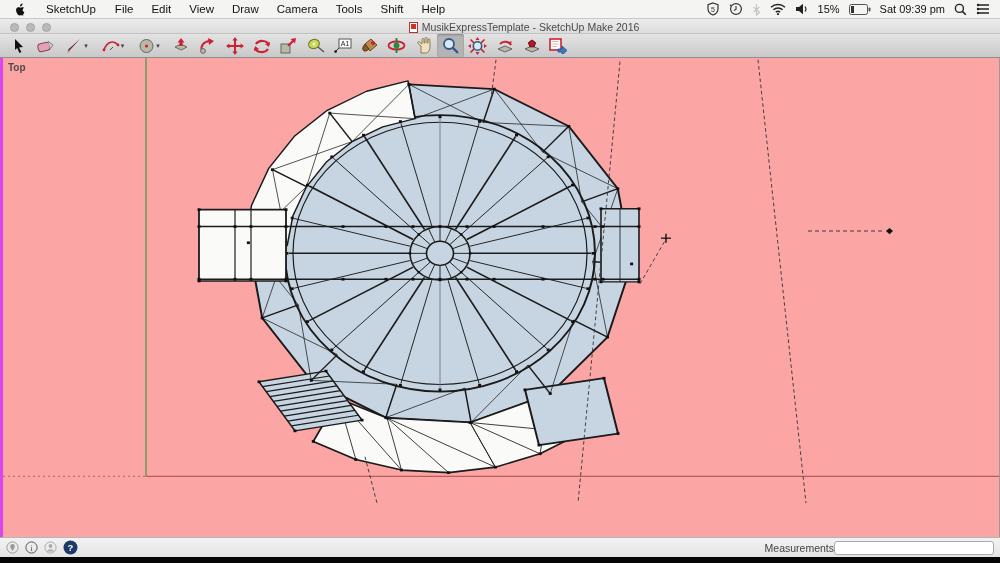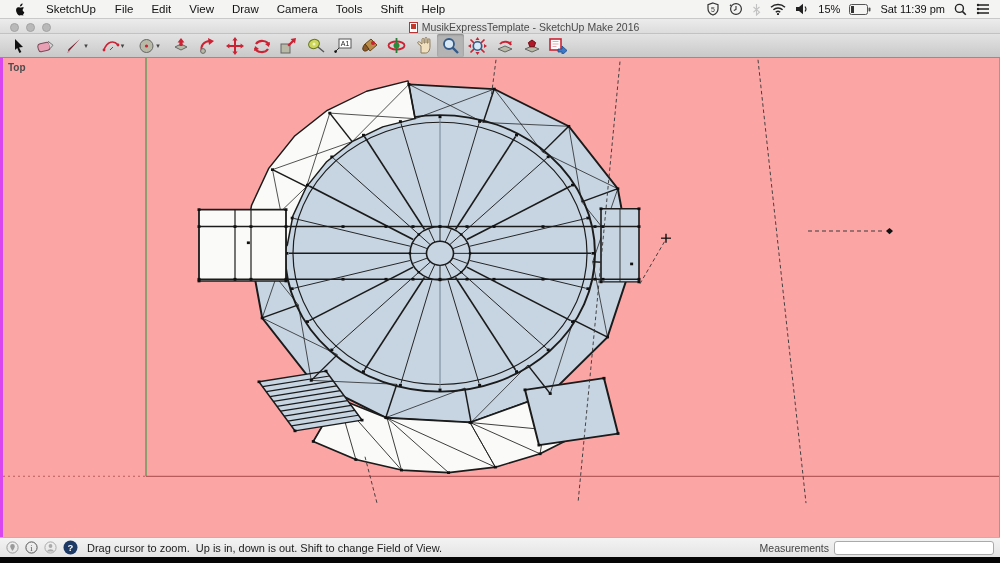--- a/index.html
+++ b/index.html
@@ -31,21 +31,21 @@
 
   
   .canvas { position:absolute; left:0; top:58px; width:1000px; height:479px; background:#fca5a5; overflow:hidden; border-left:3px solid #d946ef; border-right:1px solid #9a9a9a; }
   .view-label { position:absolute; left:5px; top:4px; font-size:10px; font-weight:bold; color:#4c4c4c; }
   .canvas svg { position:absolute; left:0; top:0; }
 
   
   .statusbar { position:absolute; left:0; top:537px; width:1000px; height:20px; background:linear-gradient(#f3f3f3,#e4e4e4); border-top:1px solid #b5b5b5; display:flex; align-items:center; font-size:11px; color:#1c1c1c; padding:0 6px; }
   .sb-icons { display:flex; align-items:center; gap:6px; margin-right:9px; }
   .sb-hint { white-space:pre; }
-  .sb-right { margin-left:auto; display:flex; align-items:center; gap:5px; }
+  .sb-right { margin-left:auto; display:flex; align-items:center; }
   .meas-label { color:#444; font-size:10.5px; }
   .meas-input { width:160px; height:14px; border:1px solid #aaa; border-radius:3px; background:#fff; font-size:10px; padding:0 3px; }
   .bottom-strip { position:absolute; left:0; top:557px; width:1000px; height:6px; background:#050505; }
 </style>
 </head>
 <body>
 
 <div class="screen">
 
   <div class="menubar">
@@ -98,21 +98,21 @@
           </svg>
       </span>
       <span>15%</span>
       <span class="mini-ico">
         <svg width="22" height="11" viewBox="0 0 22 11">
             <rect x="0.5" y="0.5" width="18" height="10" rx="2" fill="none" stroke="#555"></rect>
             <rect x="2" y="2" width="3" height="7" fill="#333"></rect>
             <rect x="19.5" y="3.5" width="2" height="4" rx="1" fill="#555"></rect>
           </svg>
       </span>
-      <span>Sat 11:39 pm</span>
+      <span>Sat 09:39 pm</span>
       <span class="mini-ico">
         <svg width="13" height="13" viewBox="0 0 13 13">
             <circle cx="5.4" cy="5.4" r="4" fill="none" stroke="#222" stroke-width="1.4"></circle>
             <path d="M8.4 8.4l3.4 3.4" stroke="#222" stroke-width="1.6"></path>
           </svg>
       </span>
       <span class="mini-ico">
         <svg width="14" height="12" viewBox="0 0 14 12">
             <path d="M1 2h12M1 6h12M1 10h12" stroke="#222" stroke-width="1.4"></path>
             <circle cx="2" cy="2" r="1.2" fill="#222"></circle>
@@ -527,21 +527,20 @@
             <path d="M2.8 10.4a4.2 4.2 0 0 1 7.4 0" fill="#aaa"></path>
           </svg>
       </span>
       <span class="mini-ico">
         <svg width="15" height="15" viewBox="0 0 15 15">
             <circle cx="7.5" cy="7.5" r="7" fill="#1d3a66"></circle>
             <text x="7.5" y="11" font-size="9.5" font-weight="bold" text-anchor="middle" fill="#fff" font-family="Liberation Sans">?</text>
           </svg>
       </span>
     </span>
-    <span class="sb-hint">Drag cursor to zoom.  Up is in, down is out. Shift to change Field of View.</span>
     <span class="sb-right">
       <span class="meas-label">Measurements</span>
       <input class="meas-input" value="" style="">
     </span>
   </div>
 
   <div class="bottom-strip"></div>
 </div>
 
 </body></html>

